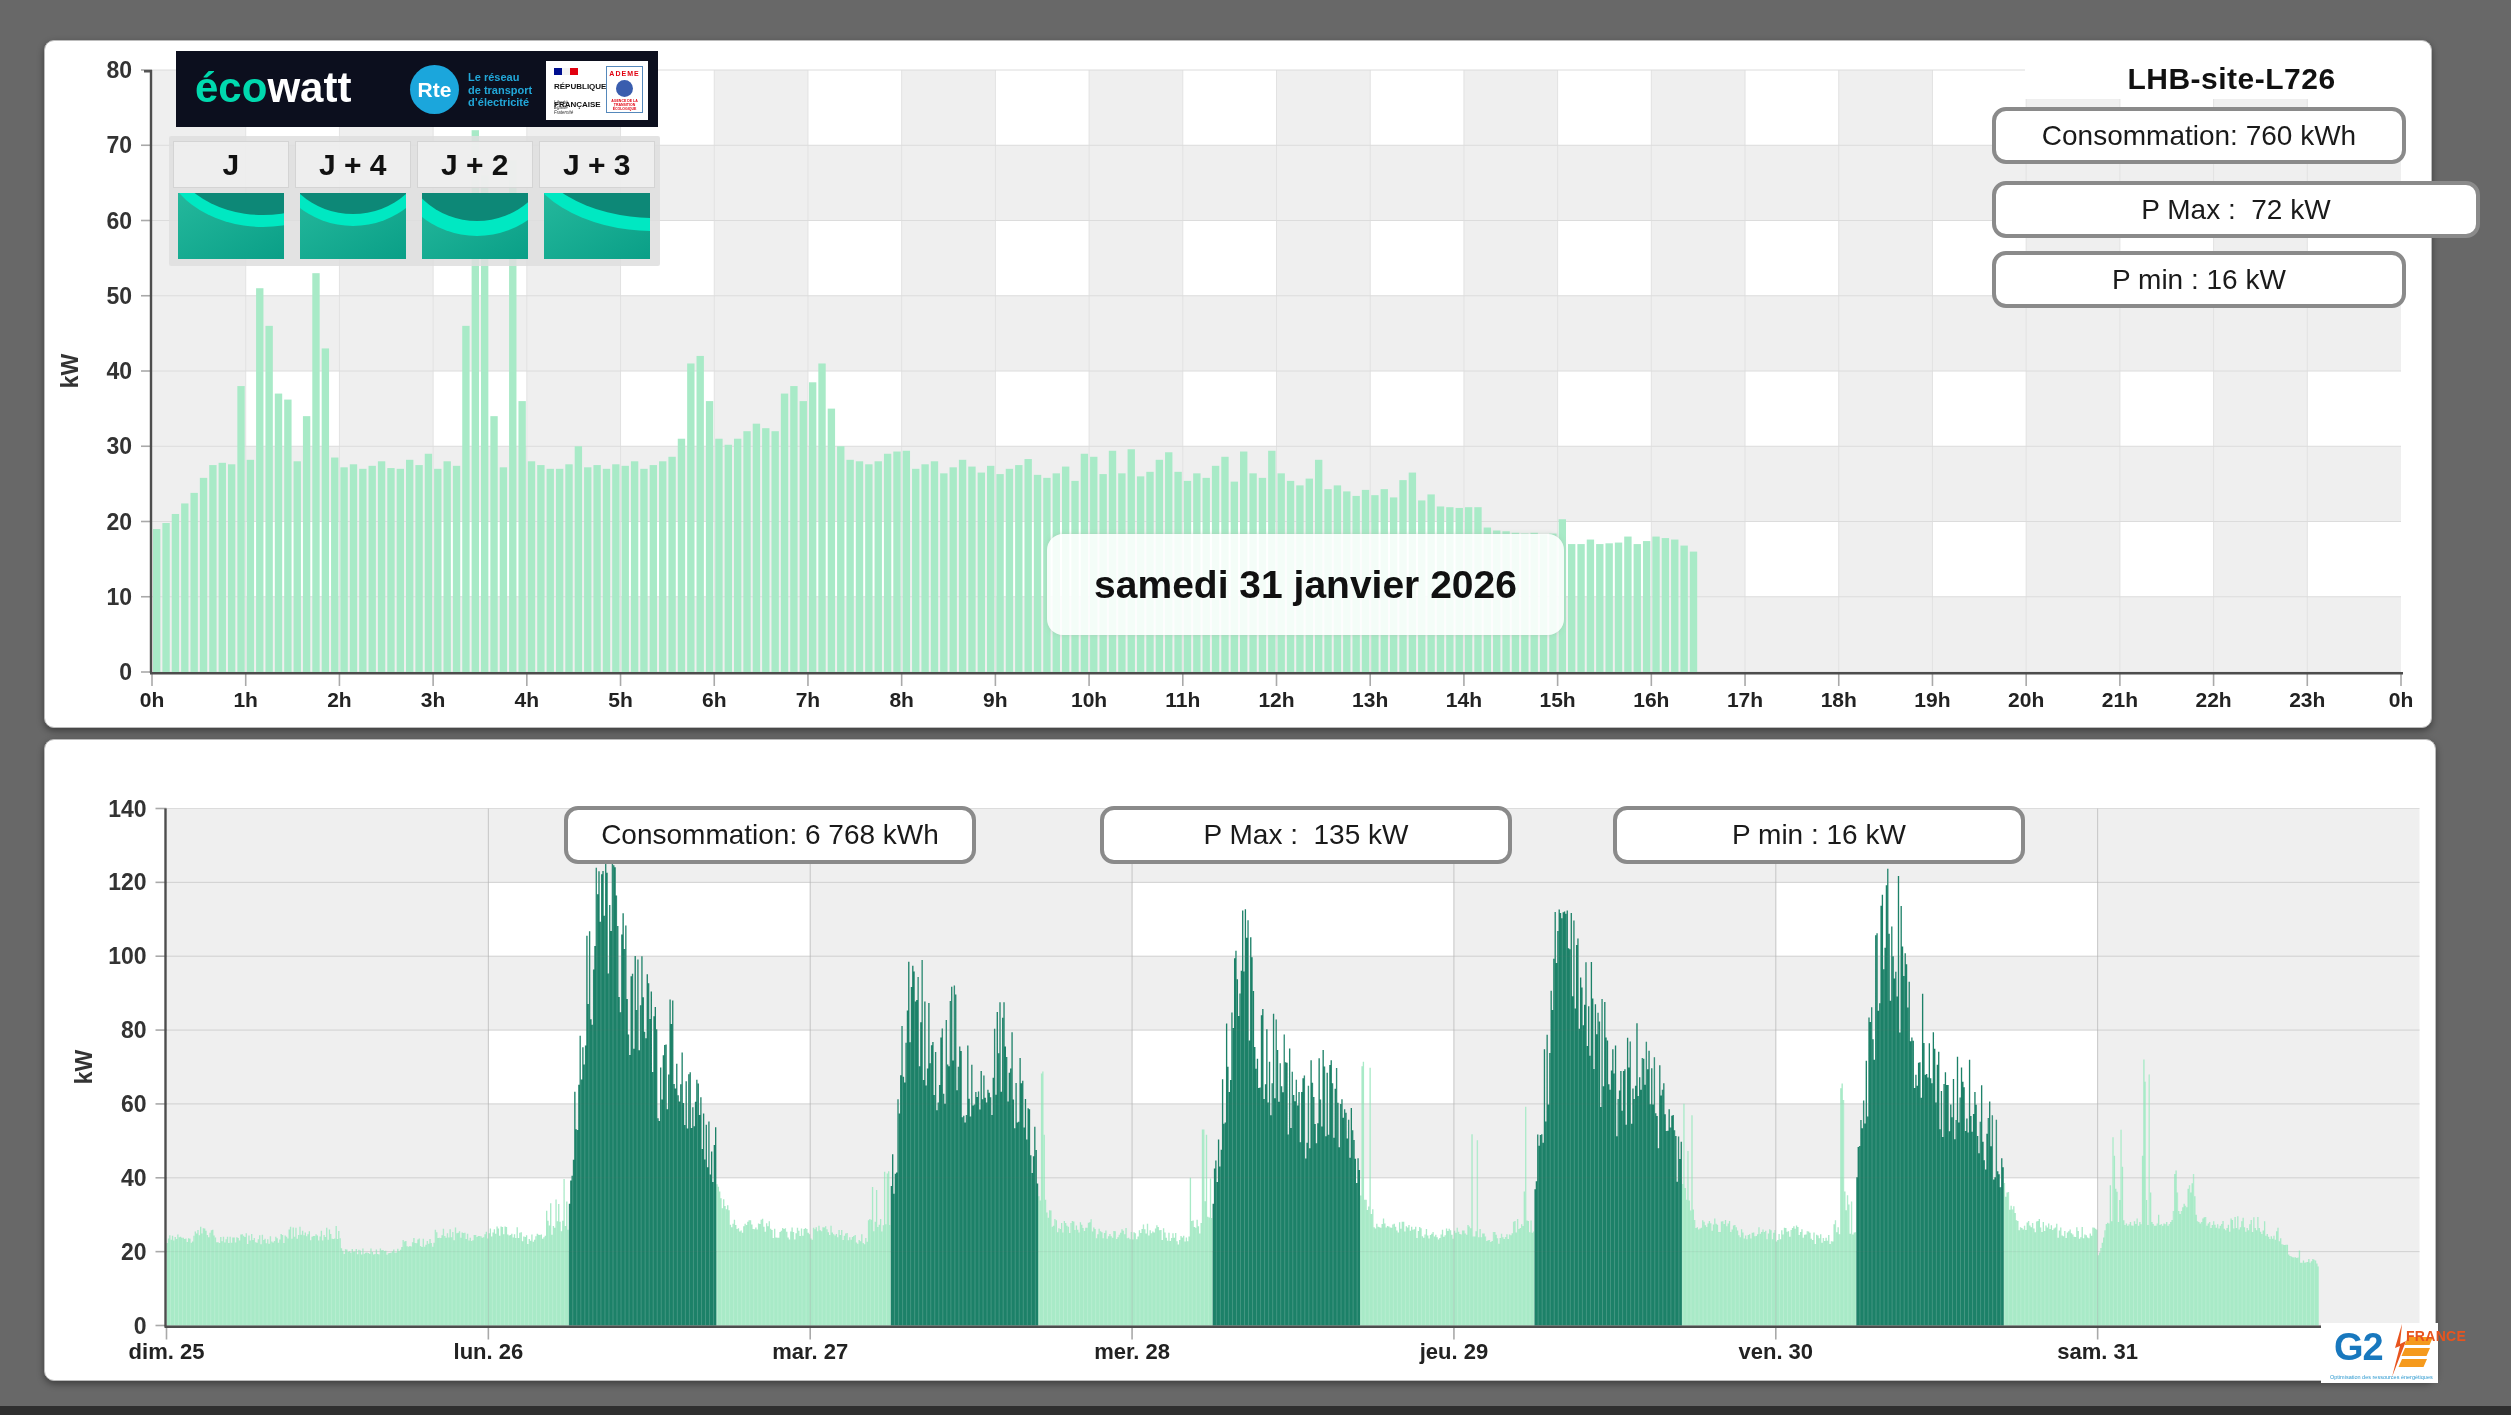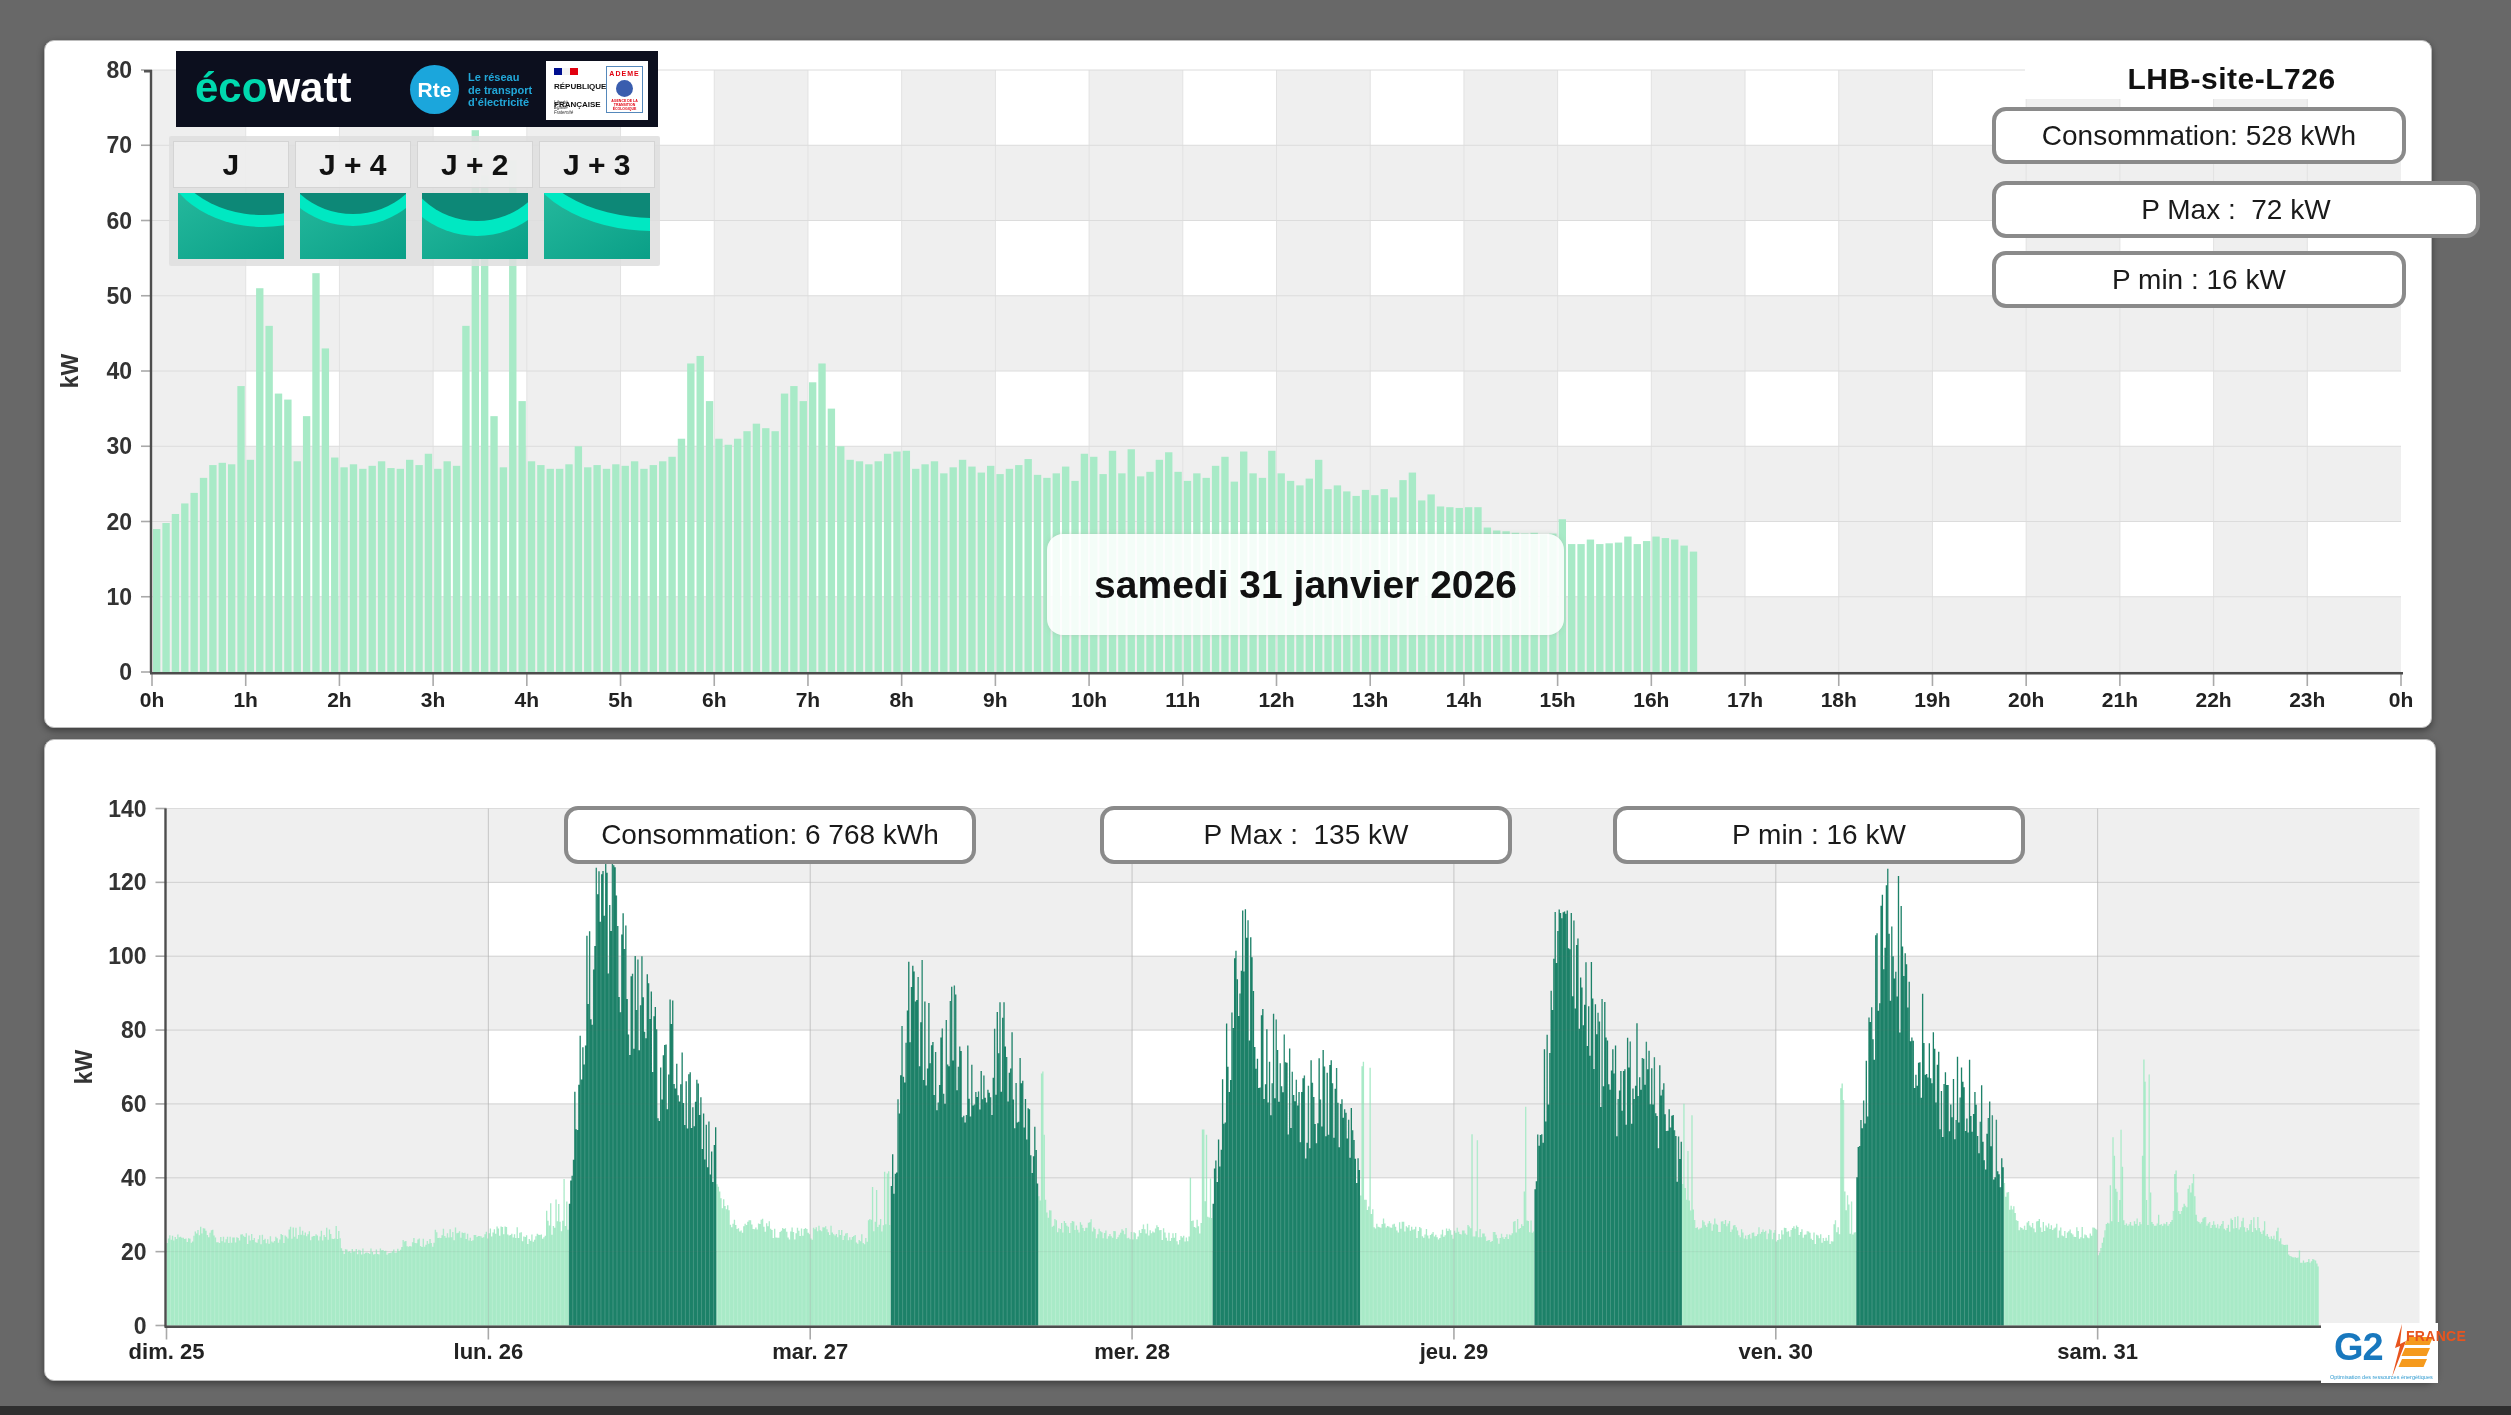--- a/index.html
+++ b/index.html
@@ -492,21 +492,21 @@
           <stop offset="1" stop-color="#0a9f87"></stop>
         </linearGradient>
       </defs>
 <rect width="106" height="66" fill="url(#gg3)"></rect>
 <ellipse cx="110" cy="-42" rx="130" ry="80" fill="#00e8c2"></ellipse>
 <ellipse cx="110" cy="-49" rx="122" ry="74" fill="#0d8877"></ellipse>
 </svg>
   </div>
 <div class="samedi">samedi 31 janvier 2026</div>
 <div class="title1">LHB-site-L726</div>
-<div class="statbox" style="left:1992px;top:107px;width:414px;height:57px">Consommation: 528 kWh</div>
+<div class="statbox" style="left:1992px;top:107px;width:414px;height:57px">Consommation: 760 kWh</div>
 <div class="statbox" style="left:1992px;top:181px;width:488px;height:57px">P Max :&nbsp; 72 kW</div>
 <div class="statbox" style="left:1992px;top:251px;width:414px;height:57px">P min : 16 kW</div>
 <div class="statbox" style="left:564px;top:806px;width:412px;height:58px">Consommation: 6 768 kWh</div>
 <div class="statbox" style="left:1100px;top:806px;width:412px;height:58px">P Max :&nbsp; 135 kW</div>
 <div class="statbox" style="left:1613px;top:806px;width:412px;height:58px">P min : 16 kW</div>
 <div class="g2e">
 <div style="position:absolute;left:13px;top:3px;font-size:38px;font-weight:bold;color:#1878be;letter-spacing:-1px">G2</div>
 <svg style="position:absolute;left:68px;top:1px" width="47" height="55" viewBox="0 0 47 55">
 <path d="M13 0 L6 24 L11 22 L3 53 L17 17 L11 20 Z" fill="#e8541e"></path>
 <path d="M19 13 h25 l-3.5 8 h-25 Z" fill="#f59a1d"></path>

